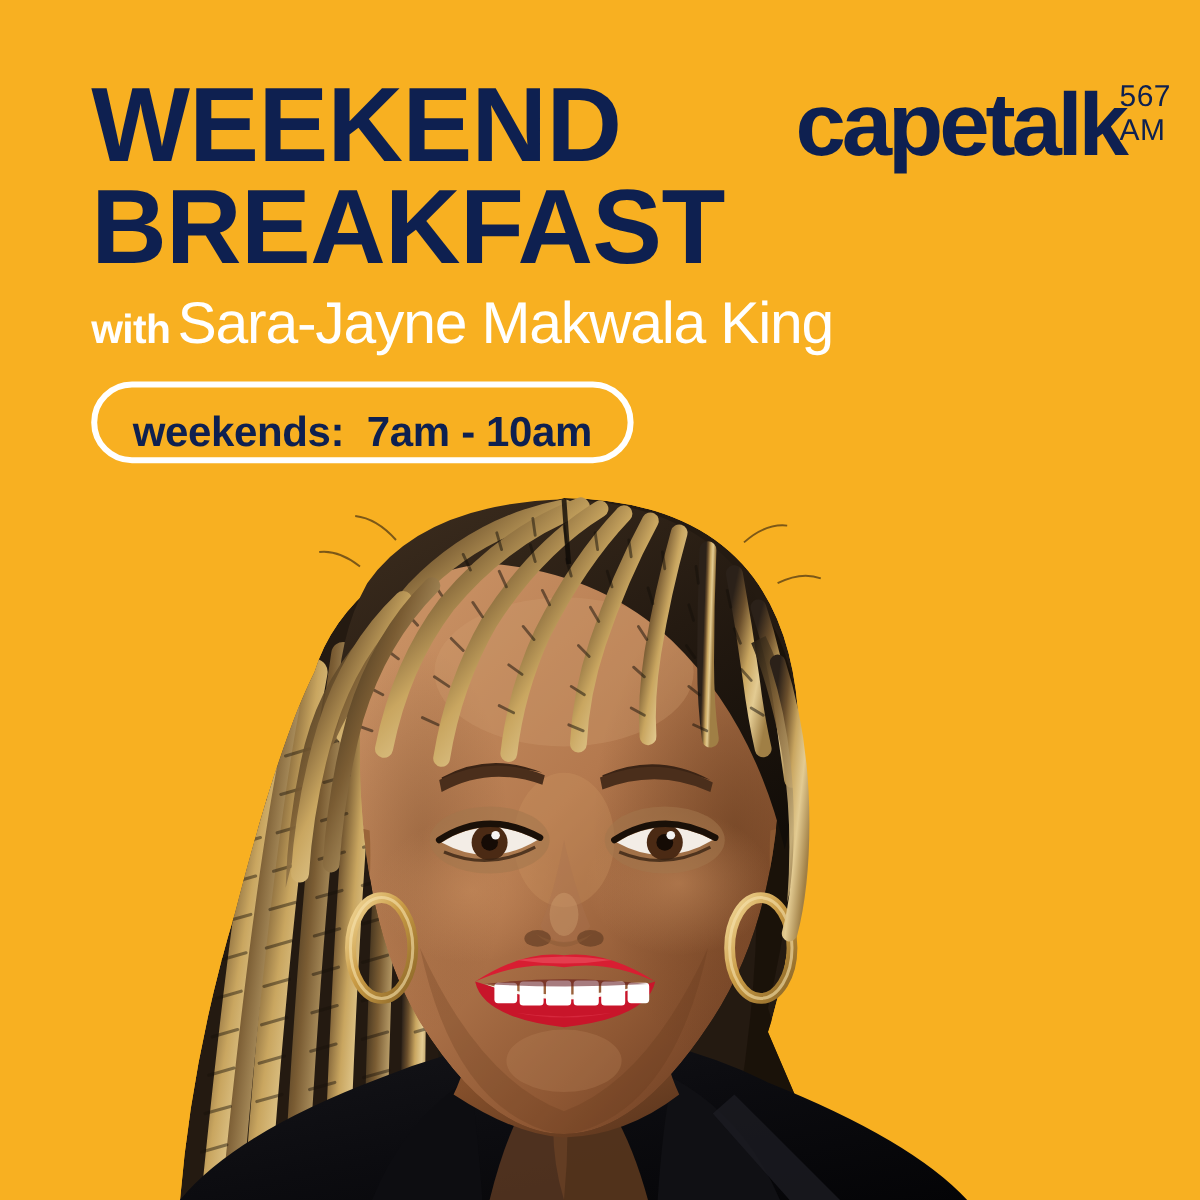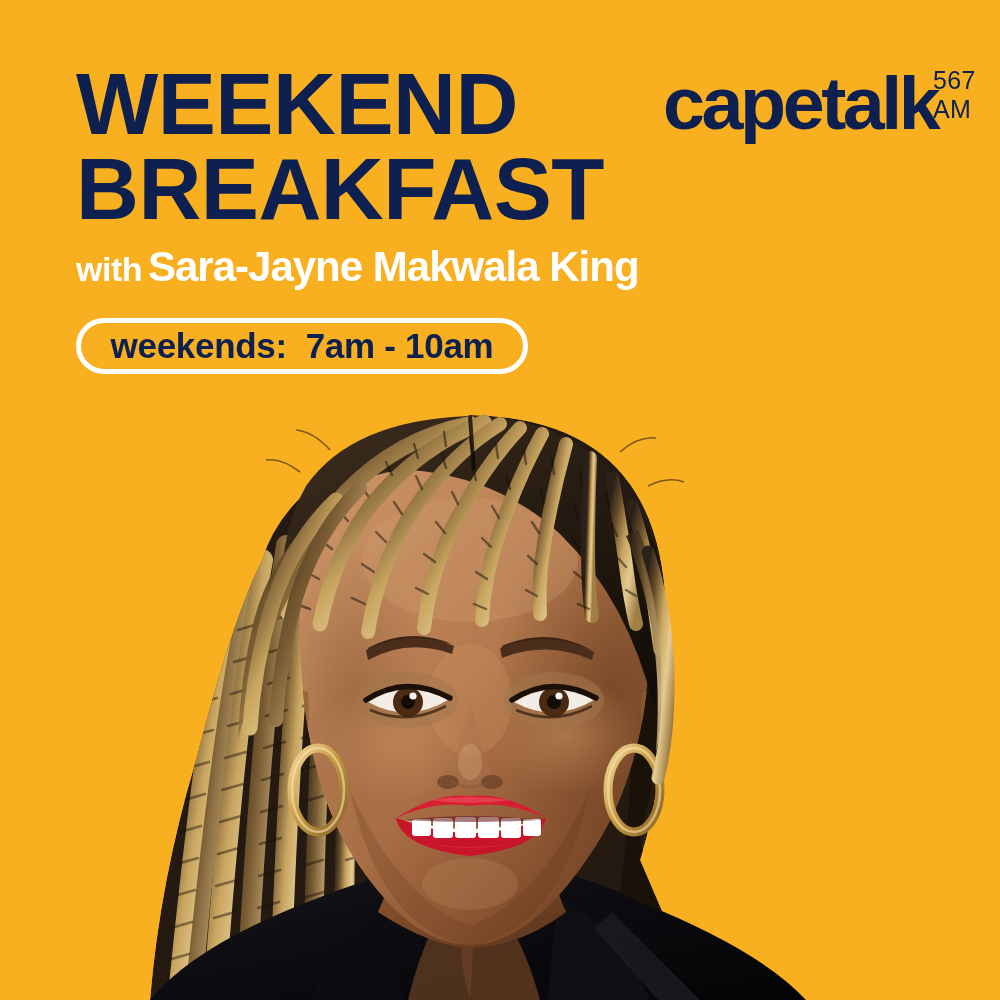--- a/index.html
+++ b/index.html
@@ -64,34 +64,34 @@
     line-height:1;
   }
   #subtitle-with {
     color:#FFFFFF;
     font-size:34px;
     font-weight:700;
     letter-spacing:-0.5px;
   }
   #subtitle-name {
     color:#FFFFFF;
-    font-size:42px;
-    font-weight:700;
+    font-size:49px;
+    font-weight:400;
     letter-spacing:-1px;
     margin-left:6px;
   }
 
   
   #time-pill {
     position:absolute;
     left:76px; top:318px;
-    width:452px; height:56px;
+    width:452px; height:68px;
     border:5px solid #FFFFFF;
     border-radius:36px;
-    display:flex; align-items:center; justify-content:center;
+    display:flex; align-items:flex-end; justify-content:center;
   }
   #time-pill-text {
     color:#0E2050;
     font-size:35px;
     font-weight:700;
     letter-spacing:-0.3px;
     white-space:pre;
   }
 
   

